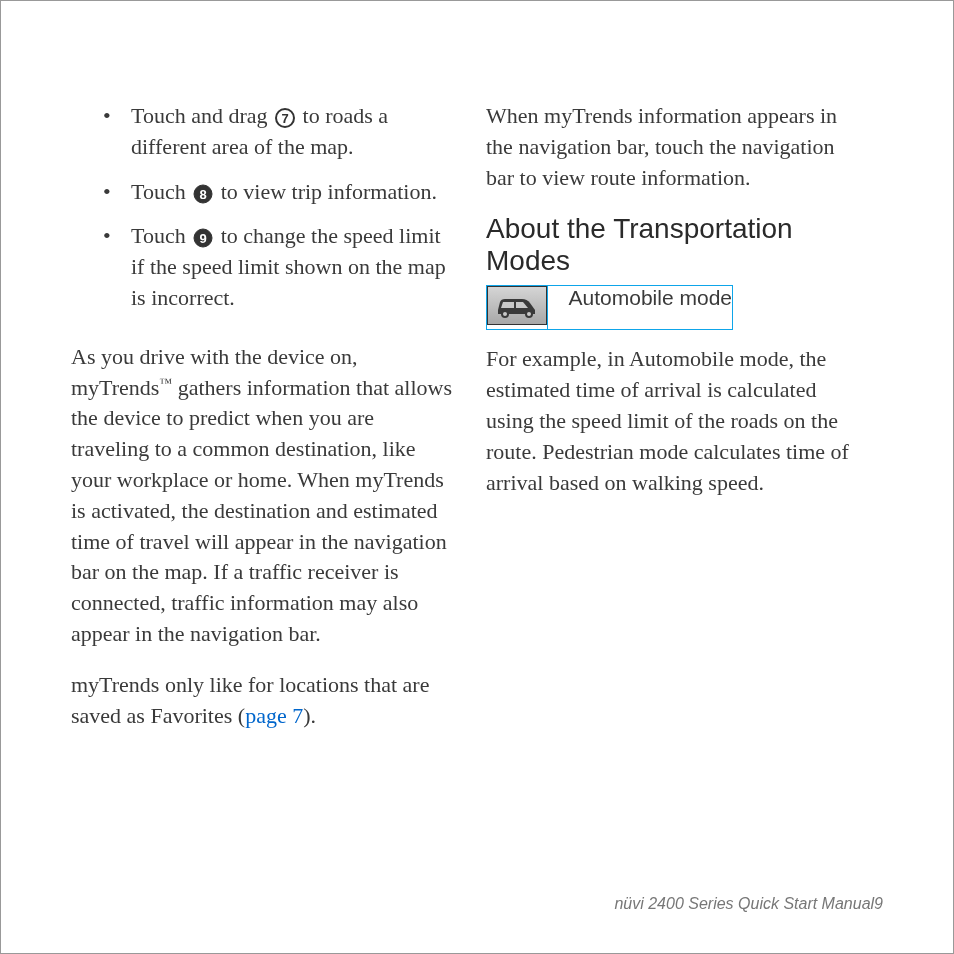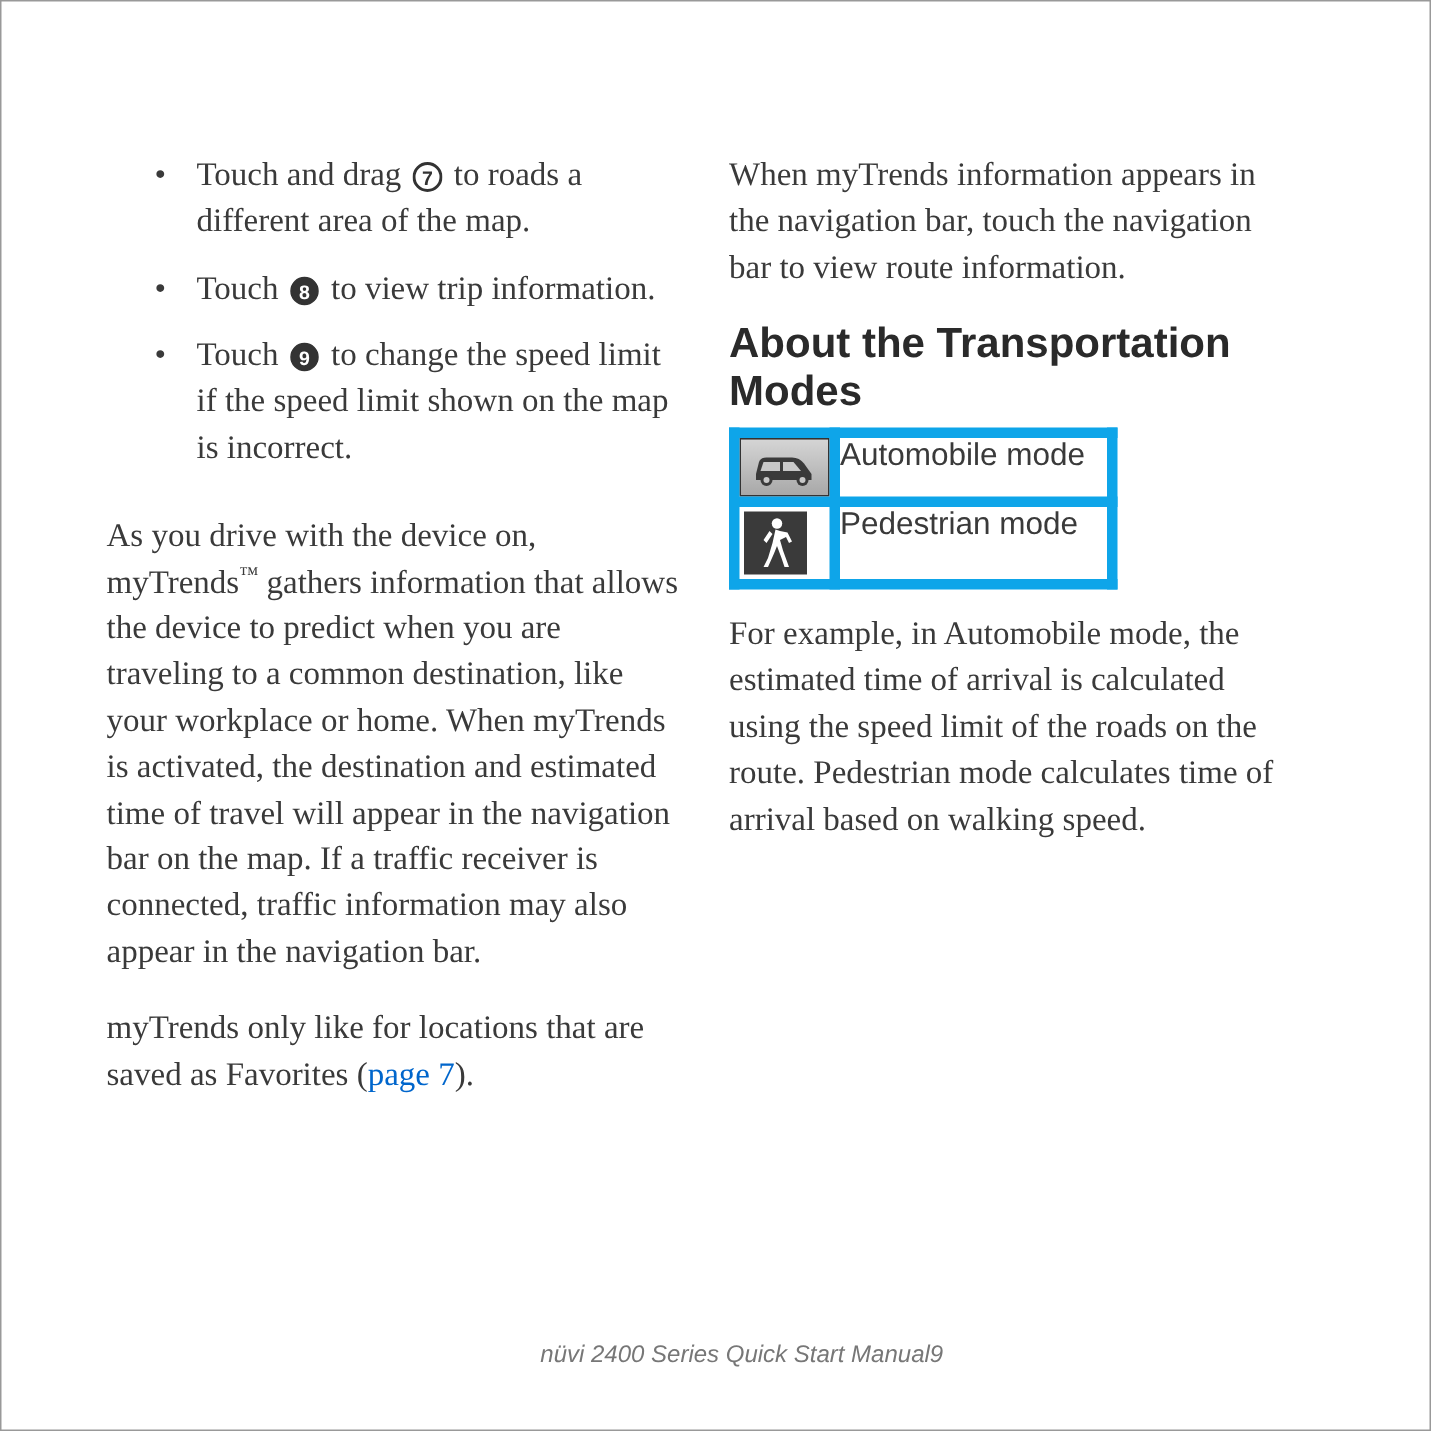--- a/index.html
+++ b/index.html
@@ -51,21 +51,21 @@
       display: inline-block;
       vertical-align: middle;
       margin: 0 2px;
     }
     .circled-num svg {
       display: block;
     }
     .section-heading {
       font-family: Arial, Helvetica, sans-serif;
       font-size: 28px;
-      font-weight: bold;
+      font-weight: normal;
       color: #2a2a2a;
       margin-bottom: 8px;
       margin-top: 6px;
     }
     .paragraph {
       font-size: 22px;
       line-height: 1.4;
       color: #3a3a3a;
       margin-bottom: 20px;
     }
@@ -74,23 +74,24 @@
       vertical-align: super;
     }
     .link {
       color: #0066cc;
     }
     .modes-table {
       border-collapse: collapse;
       margin-bottom: 14px;
     }
     .modes-table td {
-      border: 7px solid #0ea5e9;
+      border: 1px solid #0ea5e9;
       padding: 0;
       vertical-align: top;
+      text-align: right;
     }
     .icon-cell {
       width: 60px;
       height: 44px;
       background: #fff;
     }
     .pedestrian-icon-cell {
       width: 60px;
       height: 50px;
     }
@@ -100,21 +101,21 @@
       color: #3a3a3a;
       padding: 4px 8px 4px 6px;
       width: 185px;
     }
     .footer {
       position: absolute;
       bottom: 40px;
       left: 105px;
       right: 70px;
       display: flex;
-      justify-content: center;
+      justify-content: flex-end;
       font-family: Arial, Helvetica, sans-serif;
       font-size: 16px;
       font-style: italic;
       color: #777;
     }
     .car-icon-box {
       width: 60px;
       height: 39px;
       background: linear-gradient(180deg, #d5d5d5 0%, #a8a8a8 100%);
       border: 1px solid #333;
@@ -182,31 +183,20 @@
               <path d="M 24 10 L 31 10 L 36 16 L 24 16 Z" fill="#c8c8c8"></path>
               <circle cx="13" cy="22" r="4" fill="#3a3a3a"></circle>
               <circle cx="13" cy="22" r="2" fill="#c8c8c8"></circle>
               <circle cx="37" cy="22" r="4" fill="#3a3a3a"></circle>
               <circle cx="37" cy="22" r="2" fill="#c8c8c8"></circle>
             </svg>
           </div>
         </td>
         <td class="label-cell">Automobile mode</td>
       </tr>
-      <tr>
-        <td class="icon-cell pedestrian-icon-cell">
-          <div class="ped-icon-box">
-            <svg width="30" height="36" viewBox="0 0 30 36">
-              <circle cx="16" cy="5" r="3.5" fill="#fff"></circle>
-              <path d="M 15 9 L 13 18 L 10 28 L 7 34 L 10 34 L 14 25 L 16 20 L 19 28 L 21 34 L 24 34 L 20 23 L 18 16 L 22 14 L 24 18 L 26 17 L 23 11 L 18 10 L 15 9 Z M 13 12 L 9 18 L 7 16 L 11 10 Z" fill="#fff"></path>
-            </svg>
-          </div>
-        </td>
-        <td class="label-cell">Pedestrian mode</td>
-      </tr>
     </tbody>
       </table>
 
     <p class="paragraph">For example, in Automobile mode, the estimated time of arrival is calculated using the speed limit of the roads on the route. Pedestrian mode calculates time of arrival based on walking speed.</p>
   </div>
 </div>
 
 <div class="footer">
   <span>nüvi 2400 Series Quick Start Manual</span>
   <span>9</span>

